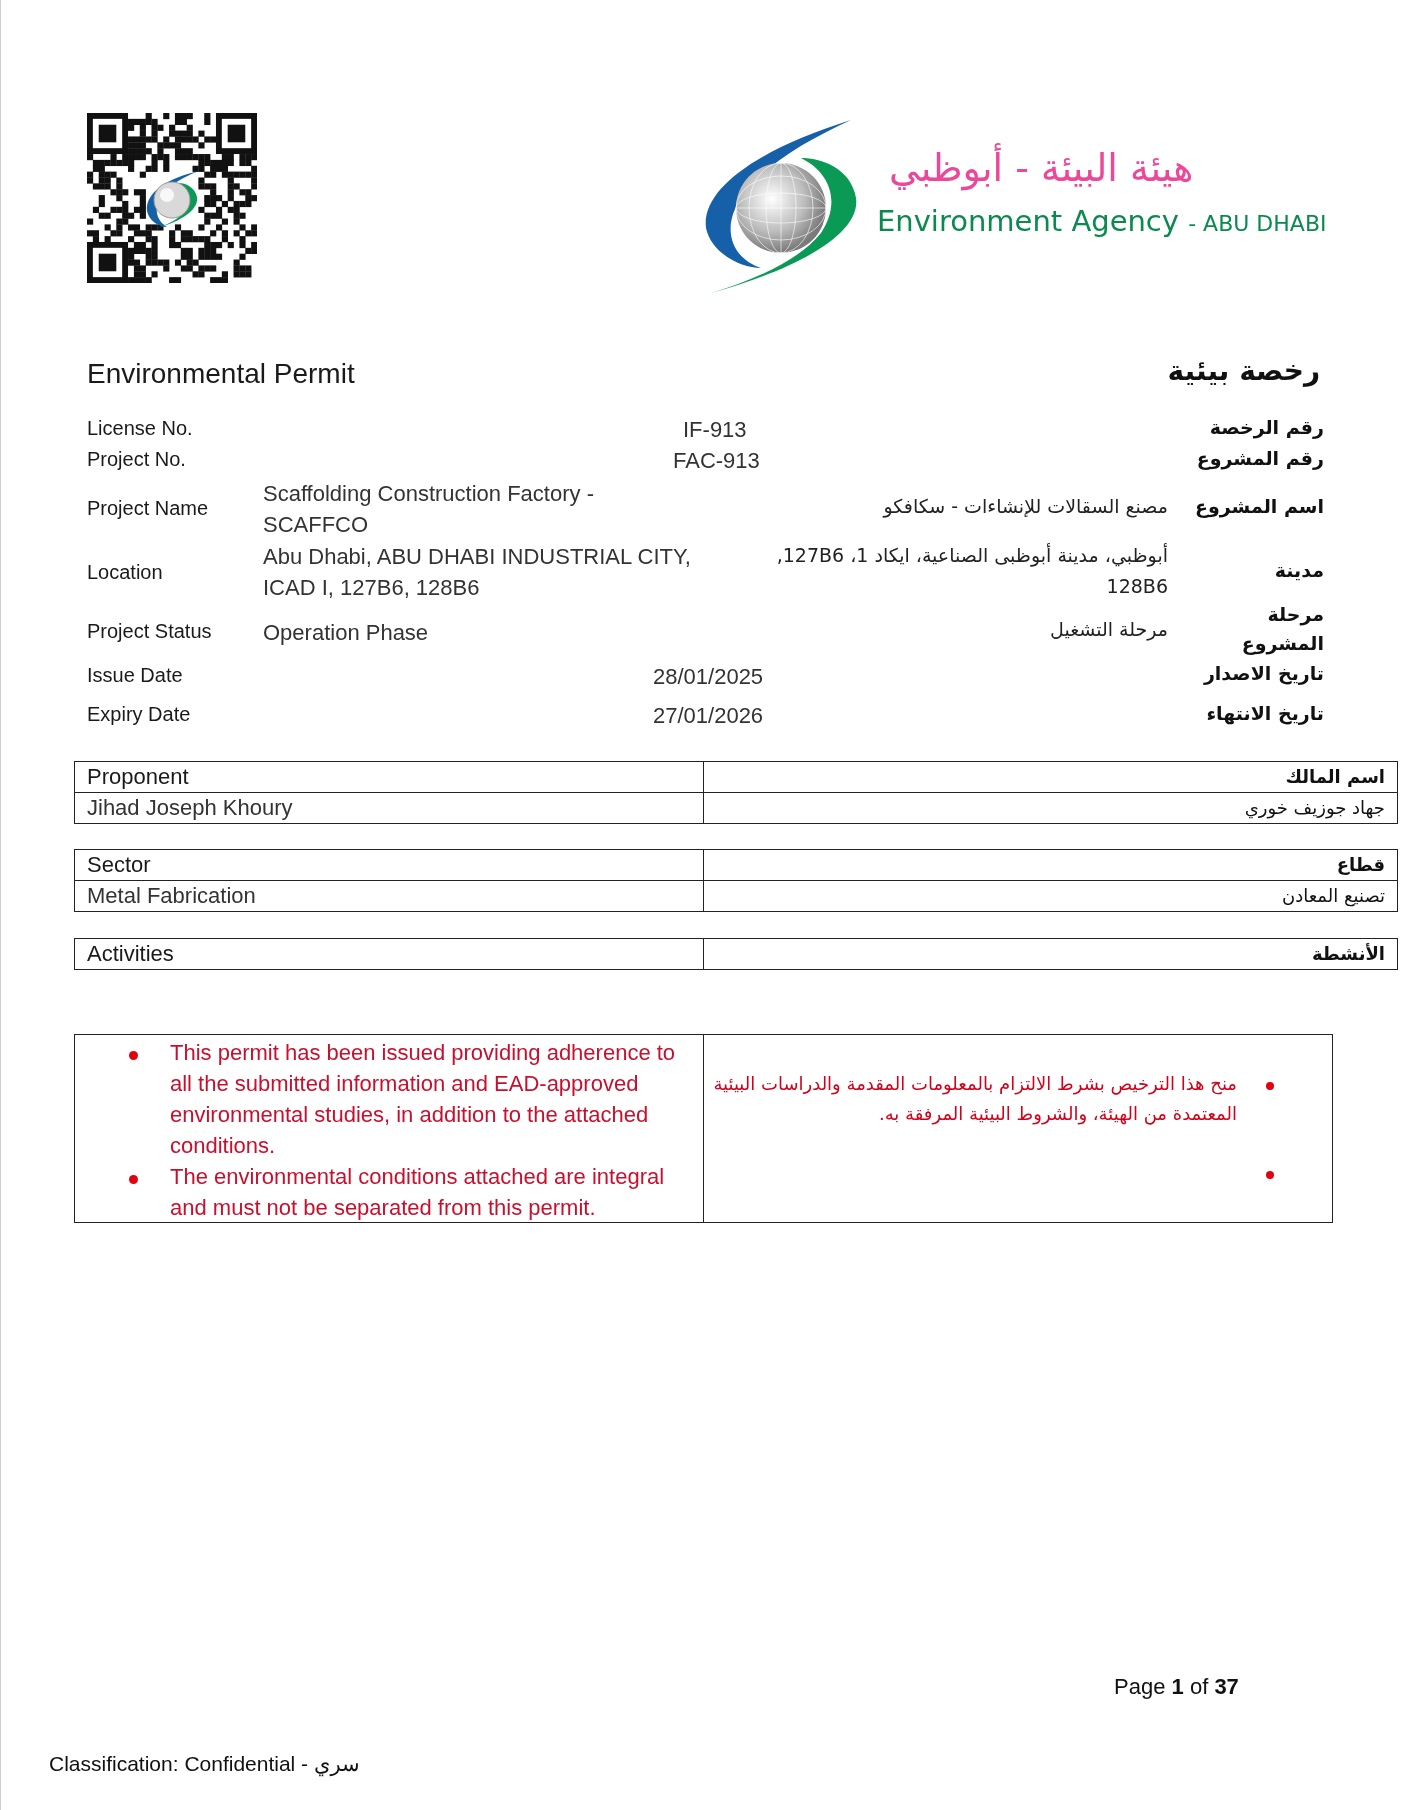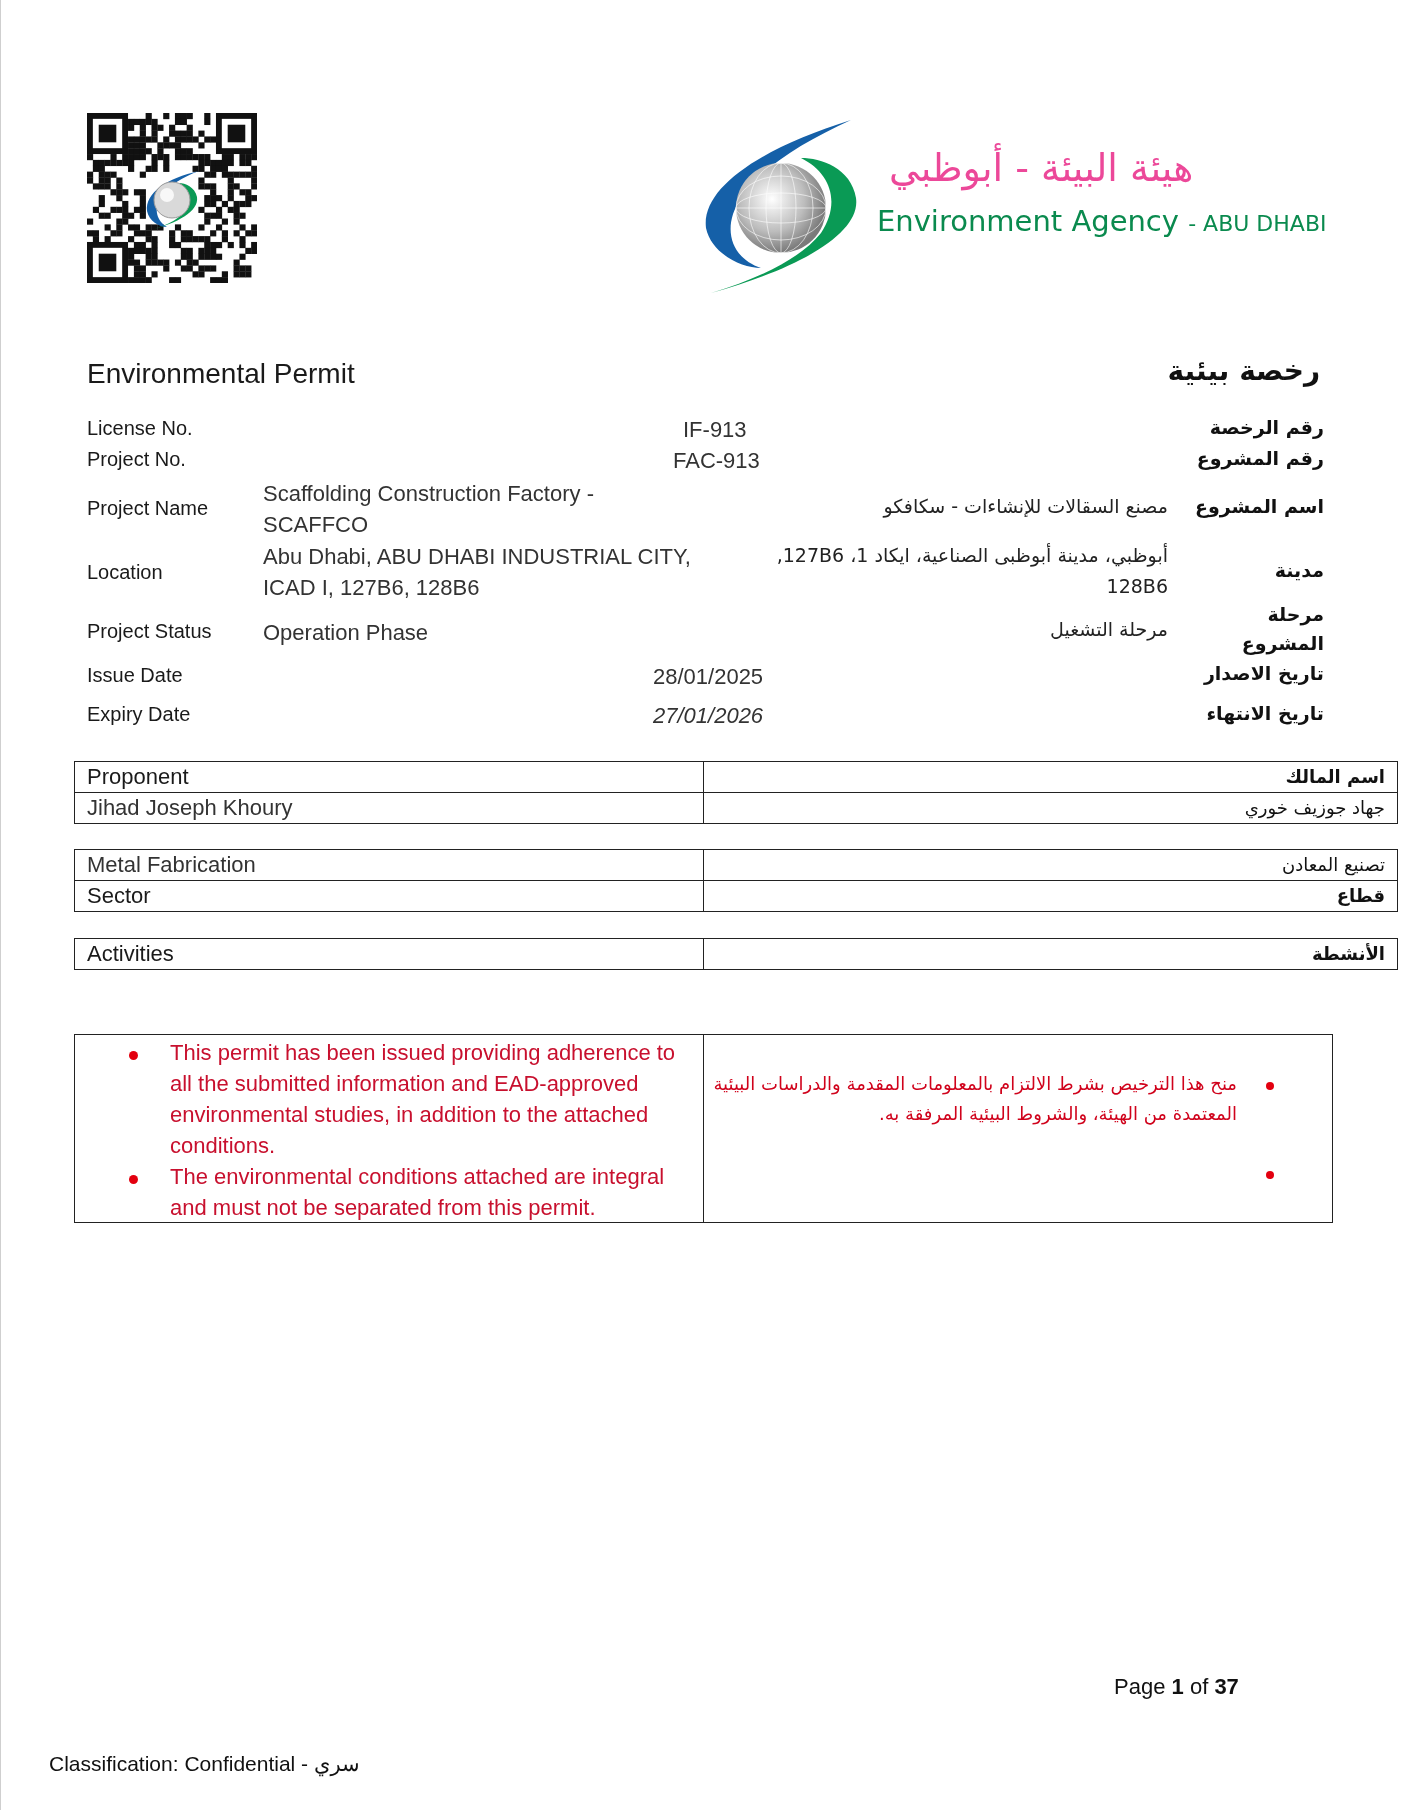--- a/index.html
+++ b/index.html
@@ -425,42 +425,42 @@
 <div class="abs val" style="left:262px; top:620px;">Operation Phase</div>
 <div class="abs ar-val" style="right:236px; top:618px;">مرحلة التشغيل</div>
 <div class="abs ar-lbl" style="right:80px; top:603px;">مرحلة</div>
 <div class="abs ar-lbl" style="right:80px; top:632px;">المشروع</div>
 
 <div class="abs lbl" style="left:86px; top:664px;">Issue Date</div>
 <div class="abs val" style="left:652px; top:664px;">28/01/2025</div>
 <div class="abs ar-lbl" style="right:80px; top:662px;">تاريخ الاصدار</div>
 
 <div class="abs lbl" style="left:86px; top:703px;">Expiry Date</div>
-<div class="abs val" style="left:652px; top:703px;font-style:italic;">27/01/2026</div>
+<div class="abs val" style="left:652px; top:703px;">27/01/2026</div>
 <div class="abs ar-lbl" style="right:80px; top:702px;">تاريخ الانتهاء</div>
 
 <div class="box" style="top:761px;">
   <div class="row">
     <div class="cell-en head-en">Proponent</div>
     <div class="cell-ar head-ar">اسم المالك</div>
   </div>
   <div class="row">
     <div class="cell-en v-en">Jihad Joseph Khoury</div>
     <div class="cell-ar">جهاد جوزيف خوري</div>
   </div>
 </div>
 
 <div class="box" style="top:849px;">
   <div class="row">
+    <div class="cell-en head-en">Sector</div>
+    <div class="cell-ar head-ar">قطاع</div>
+  </div>
+  <div class="row">
     <div class="cell-en v-en">Metal Fabrication</div>
     <div class="cell-ar">تصنيع المعادن</div>
-  </div>
-  <div class="row">
-    <div class="cell-en head-en">Sector</div>
-    <div class="cell-ar head-ar">قطاع</div>
   </div>
 </div>
 
 <div class="box" style="top:938px;">
   <div class="row">
     <div class="cell-en head-en">Activities</div>
     <div class="cell-ar head-ar">الأنشطة</div>
   </div>
 </div>
 

